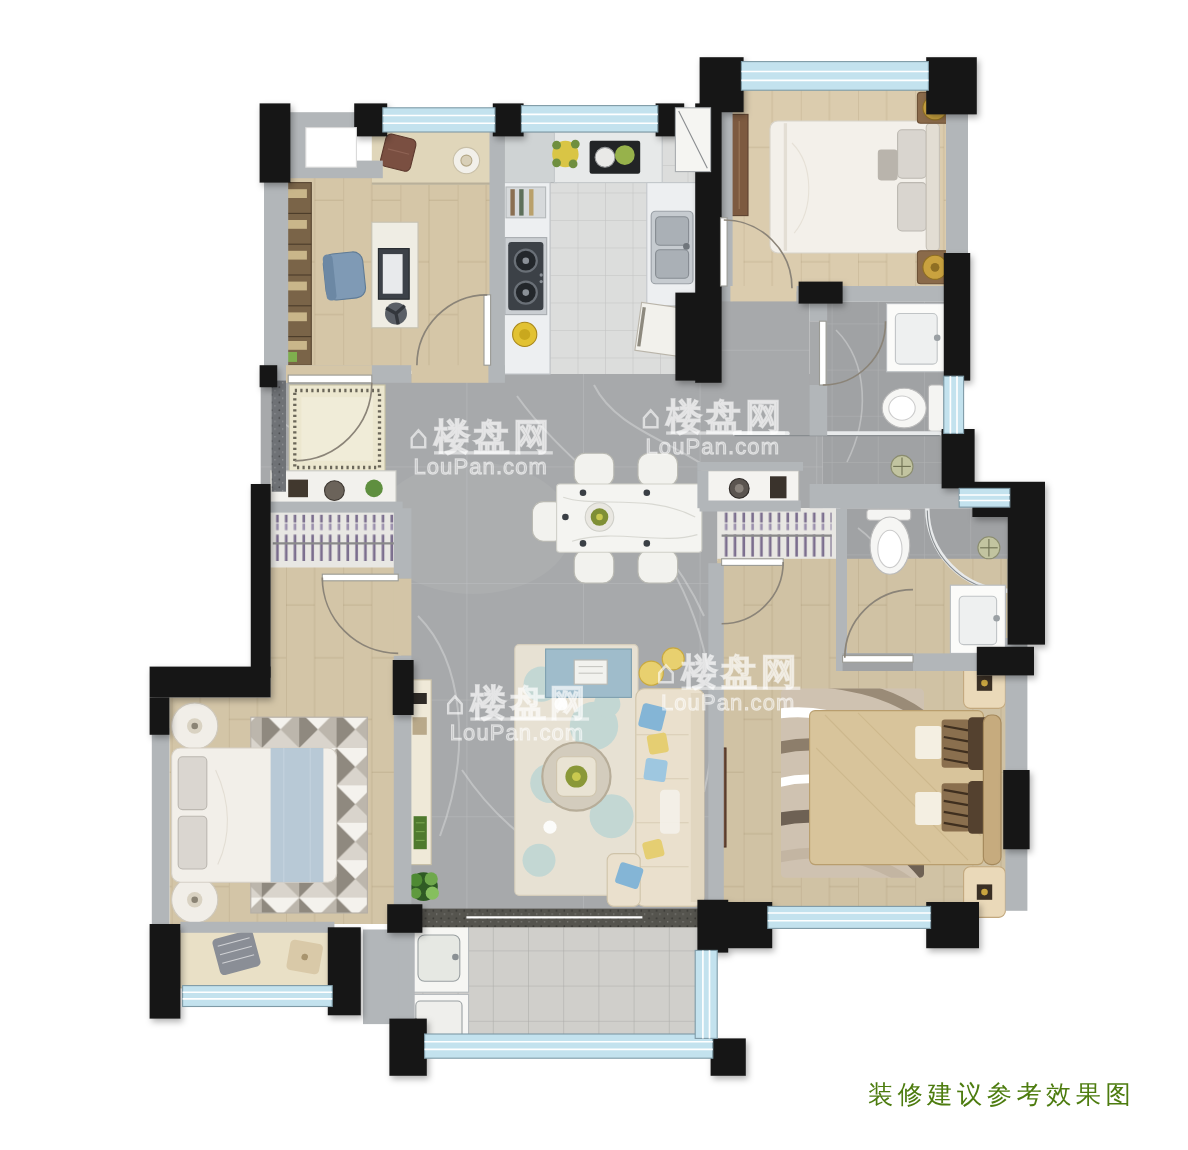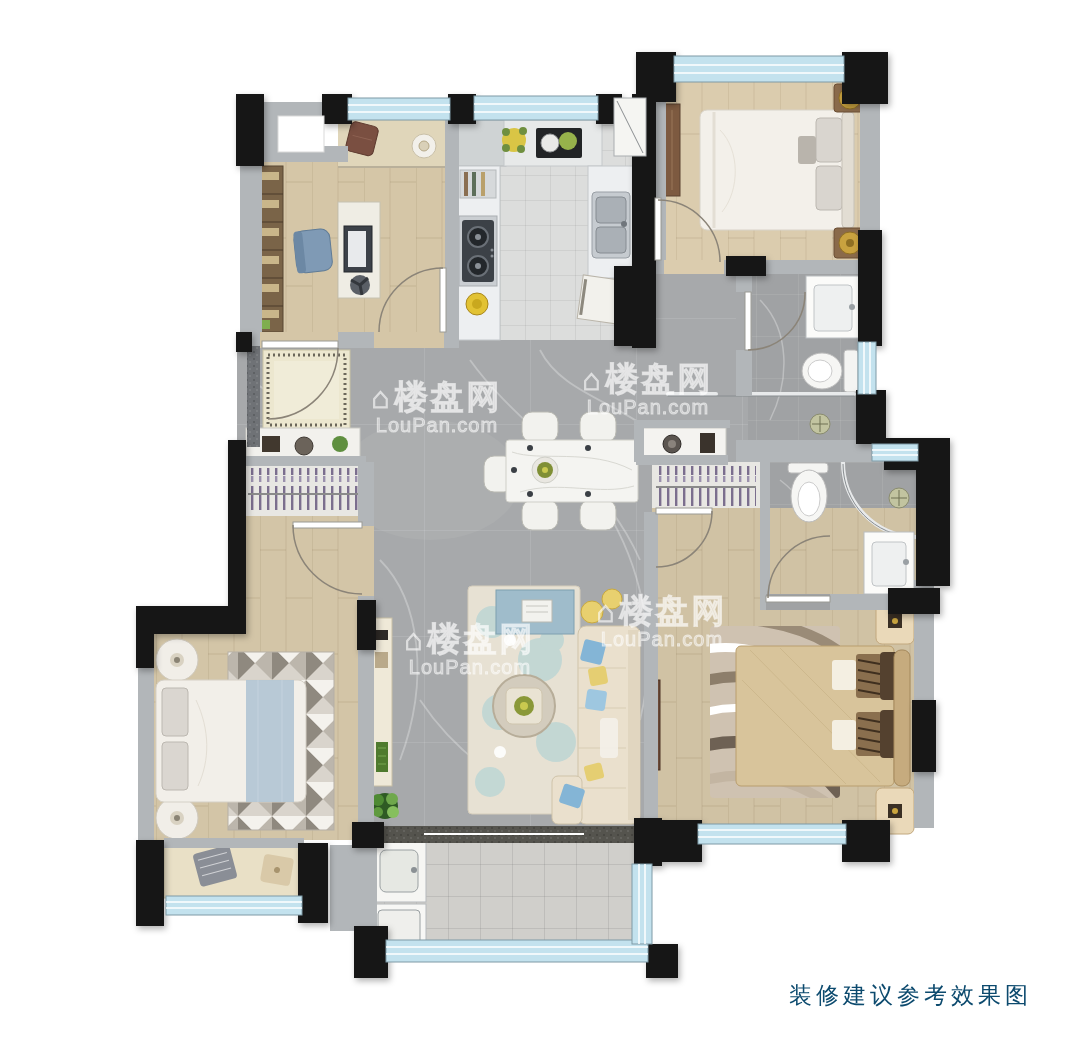--- a/index.html
+++ b/index.html
@@ -4,24 +4,24 @@
 <style>
   html,body{margin:0;padding:0;background:#ffffff;}
   .stage{position:relative;width:1080px;height:1045px;background:#fff;overflow:hidden;
          font-family:"Liberation Sans","DejaVu Sans",sans-serif;}
   .stage svg{position:absolute;left:0;top:0;}
   .wm{position:absolute;transform:translate(-50%,-50%);text-align:center;
       color:rgba(255,255,255,0.34);-webkit-text-stroke:1px rgba(255,255,255,0.55);
       pointer-events:none;line-height:1.05;z-index:5;}
   .wm-row{display:flex;align-items:center;justify-content:center;gap:5px;}
   .wm-house{font-size:30px;font-weight:bold;}
-  .wm-t1{font-size:33px;font-weight:bold;letter-spacing:3px;}
+  .wm-t1{font-size:33px;font-weight:bold;letter-spacing:3px;text-decoration:underline;}
   .wm-t2{font-size:20px;letter-spacing:1px;}
   .caption{position:absolute;right:48px;bottom:34px;font-size:23px;letter-spacing:4px;
-           color:#0c4a6e;font-family:Liberation Serif, serif;z-index:6;}
+           color:#4d7c0f;font-family:Liberation Serif, serif;z-index:6;}
 </style>
 </head>
 <body>
 
 <div class="stage">
 <svg width="1080" height="1045" viewBox="0 0 1080 1045">
 <defs>
   <pattern id="plank" width="52" height="104" patternUnits="userSpaceOnUse">
     <line x1="0" y1="0" x2="0" y2="104" stroke="rgba(110,85,50,0.20)" stroke-width="1"></line>
     <line x1="26" y1="0" x2="26" y2="104" stroke="rgba(110,85,50,0.14)" stroke-width="1"></line>

